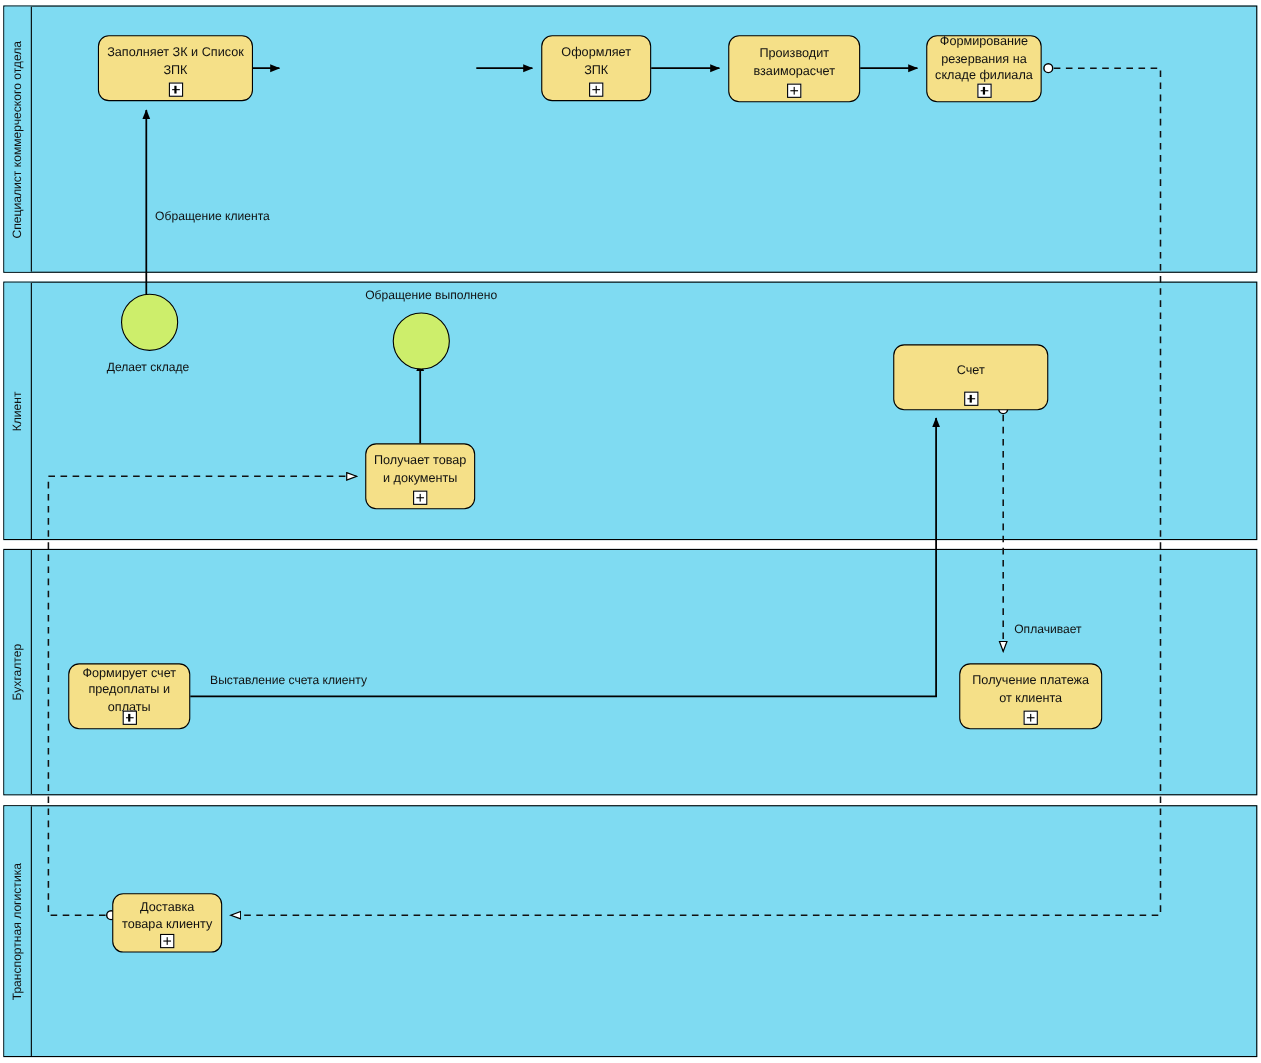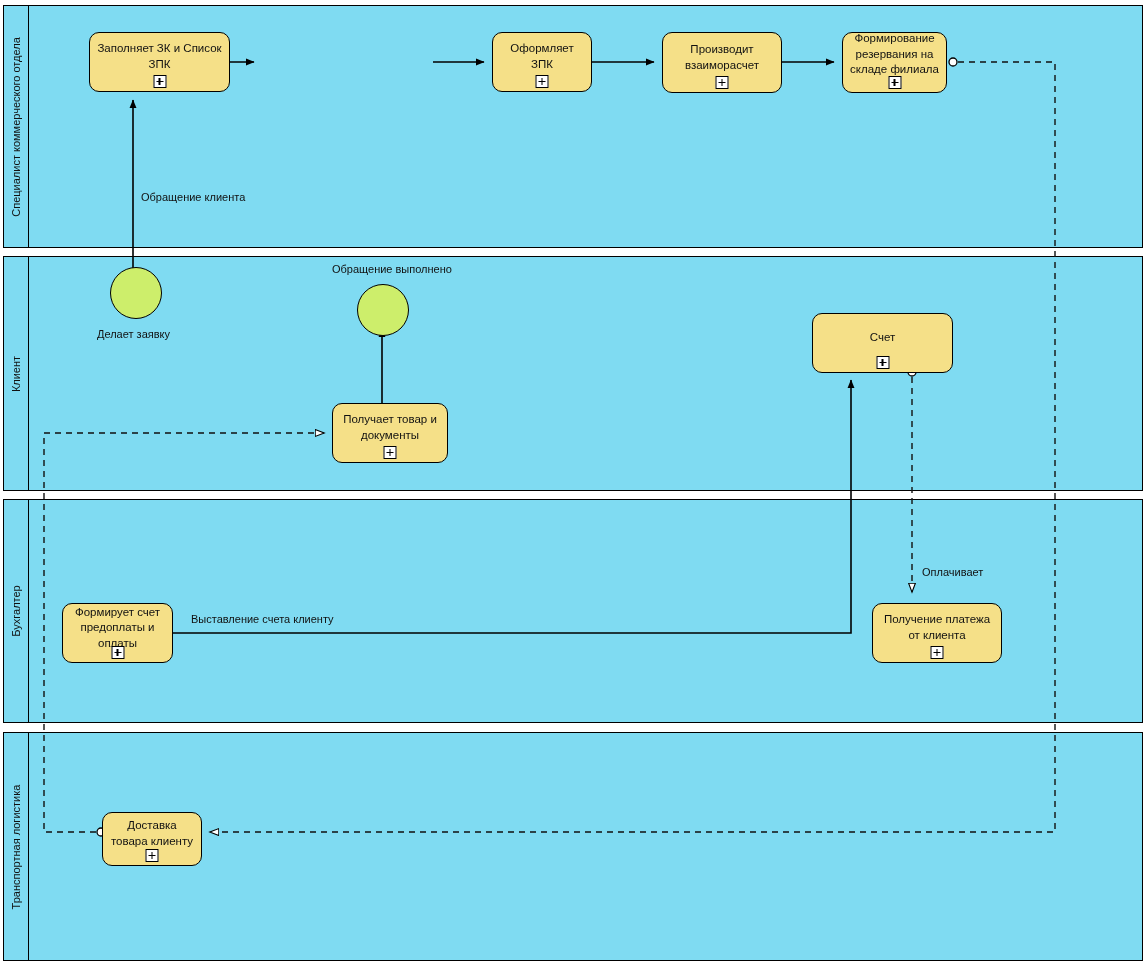--- a/index.html
+++ b/index.html
@@ -118,21 +118,21 @@
   <div class="task" style="left:662px;top:32px;width:120px;height:61px;justify-content:center;">
     <span>Производит взаиморасчет</span>
     <span class="plus"></span>
   </div>
 
   <div class="task" style="left:842px;top:32px;width:105px;height:61px;align-items:flex-end;">
     <span>Формирование резервания на складе филиала</span>
     <span class="plus"></span>
   </div>
 
-  <div class="task" style="left:332px;top:403px;width:116px;height:60px;">
+  <div class="task" style="left:332px;top:403px;width:100px;height:60px;">
     <span>Получает товар и документы</span>
     <span class="plus"></span>
   </div>
 
   <div class="task" style="left:812px;top:313px;width:141px;height:60px;">
     <span>Счет</span>
     <span class="plus"></span>
   </div>
 
   <div class="task" style="left:62px;top:603px;width:111px;height:60px;justify-content:flex-end;">
@@ -147,21 +147,21 @@
 
   <div class="task" style="left:872px;top:603px;width:130px;height:60px;">
     <span>Получение платежа от клиента</span>
     <span class="plus"></span>
   </div>
 
   <div class="event" style="left:110px;top:267px;width:52px;height:52px;"></div>
   <div class="event" style="left:357px;top:284px;width:52px;height:52px;"></div>
 
   <div class="label" style="left:97px;top:328px;">
-    <span>Делает заявку</span>
+    <span>Делает складе</span>
   </div>
 
   <div class="label" style="left:332px;top:263px;">
     <span>Обращение выполнено</span>
   </div>
 
   <div class="label" style="left:141px;top:175px;margin-top:16px;">
     <span>Обращение клиента</span>
   </div>
 

